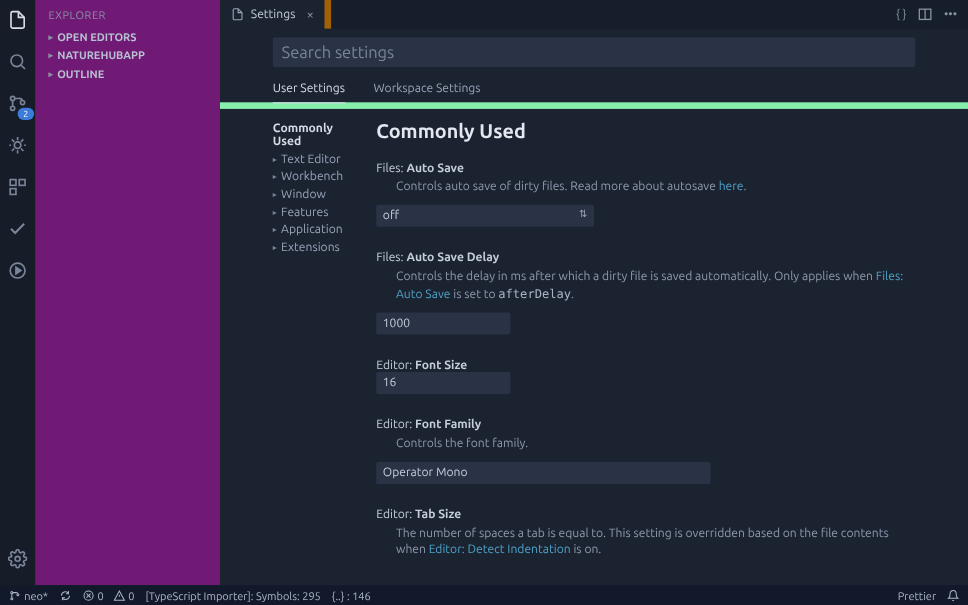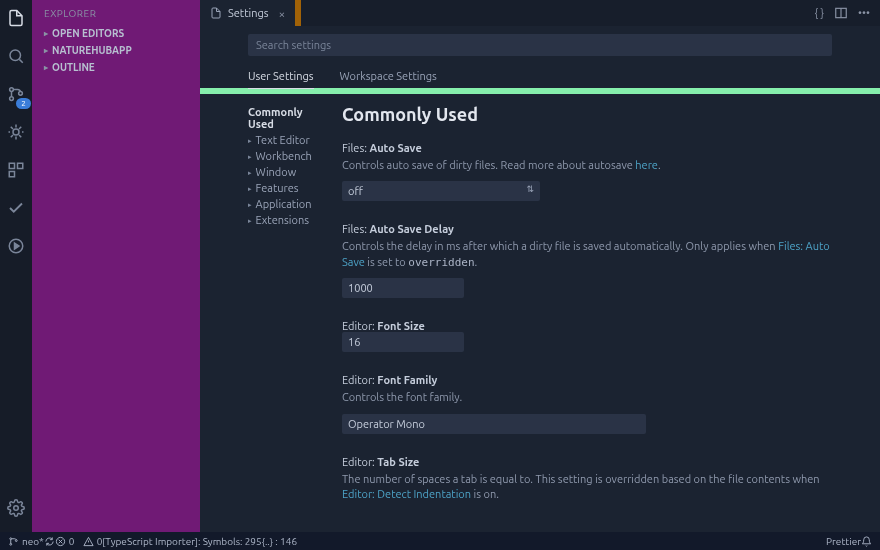--- a/index.html
+++ b/index.html
@@ -26,51 +26,51 @@
 .tabbar { display: flex; background: #171e2b; height: 26px; align-items: stretch; }
 .tab { display: flex; align-items: center; gap: 6px; padding: 0 10px; background: #1b2331; color: #c5cddb; font-size: 11px; border-right: 6px solid #a16207; }
 .tab svg { width: 12px; height: 12px; }
 .tab .close { color: #8a93a5; font-size: 12px; cursor: pointer; margin-left: 4px; }
 .tab-sp { flex: 1; }
 .tab-actions { display: flex; align-items: center; gap: 10px; padding: 0 10px; color: #8a93a5; }
 .tab-actions svg { width: 14px; height: 14px; cursor: pointer; }
 
 .settings-body { flex: 1; display: flex; flex-direction: column; overflow: hidden; padding: 0 0 0 0; }
 .search-wrap { padding: 8px 48px 6px 48px; }
-.search { width: 100%; background: #2a3346; border: none; color: #c5cddb; padding: 5px 8px; font-size: 11px; border-radius: 2px; }
+.search { width: 100%; background: #2a3346; border: none; color: #c5cddb; padding: 5px 8px; font-size: 15px; border-radius: 2px; }
 .search::placeholder { color: #7a8599; }
 
 .sub-tabs { display: flex; gap: 26px; padding: 4px 48px 0 48px; border-bottom: 6px solid #86efac; }
 .sub-tab { padding: 4px 0 6px; color: #9aa4b8; cursor: pointer; font-size: 11px; }
 .sub-tab.active { color: #d7dce5; border-bottom: 1px solid #d7dce5; margin-bottom: -1px; }
 
 .settings-split { flex: 1; display: flex; overflow: hidden; }
 .toc { width: 130px; padding: 10px 0 10px 48px; font-size: 11px; }
 .toc-h { color: #d7dce5; font-weight: 600; padding: 2px 0; }
 .toc-i { color: #9aa4b8; padding: 2px 0 2px 0; cursor: pointer; display: flex; align-items: center; gap: 2px; }
 .toc-i::before { content: "▸"; font-size: 7px; color: #7a8599; margin-right: 2px; }
 
 .settings-list { flex: 1; overflow-y: auto; padding: 6px 48px 20px 12px; }
 .settings-list::-webkit-scrollbar { width: 10px; }
 .settings-list::-webkit-scrollbar-thumb { background: #2e3748; }
 .page-h { font-size: 18px; font-weight: 600; color: #e3e7ef; padding: 4px 0 10px; }
 .setting { padding: 8px 0 14px; }
 .st-label { font-size: 11px; color: #c5cddb; }
 .st-label .ns { font-weight: 400; }
 .st-label .nm { font-weight: 600; }
-.st-desc { font-size: 11px; color: #8f99ad; padding: 4px 0 8px; line-height: 1.4; }
+.st-desc { font-size: 11px; color: #8f99ad; padding: 4px 0 8px; line-height: 1.4; margin-left: 18px; }
 .st-desc a { color: #4da3c7; text-decoration: none; }
 .st-desc code { font-family: ui-monospace, Menlo, monospace; color: #aab3c5; }
 .sel { background: #2a3346; border: none; color: #c5cddb; font-size: 11px; padding: 4px 6px; width: 198px; border-radius: 2px; appearance: none; position: relative; }
 .sel-wrap { position: relative; display: inline-block; }
 .sel-wrap::after { content: "⇅"; position: absolute; right: 6px; top: 3px; font-size: 9px; color: #9aa4b8; pointer-events: none; }
 .txt { background: #2a3346; border: none; color: #c5cddb; font-size: 11px; padding: 4px 6px; width: 122px; border-radius: 2px; }
 .txt.wide { width: 304px; }
 
-.status { height: 18px; background: #12192a; display: flex; align-items: center; font-size: 10px; color: #aeb7c9; padding: 0 8px; }
+.status { height: 18px; background: #12192a; display: flex; align-items: center; font-size: 10px; color: #aeb7c9; padding: 0 8px; gap: 10px; }
 .status .sp { flex: 1; }
 .status svg { width: 11px; height: 11px; vertical-align: -2px; }
 .st-item { display: flex; align-items: center; gap: 3px; cursor: pointer; }
 </style>
 </head>
 <body>
 
 <div class="app">
   <div class="main">
     <div class="activity-bar">
@@ -200,21 +200,21 @@
             <div class="page-h">Commonly Used</div>
 
             <div class="setting">
               <div class="st-label"><span class="ns">Files:</span> <span class="nm">Auto Save</span></div>
               <div class="st-desc"><span>Controls auto save of dirty files. Read more about autosave </span><a href="#">here</a><span>.</span></div>
               <div class="sel-wrap"><select class="sel"><option>off</option></select></div>
             </div>
 
             <div class="setting">
               <div class="st-label"><span class="ns">Files:</span> <span class="nm">Auto Save Delay</span></div>
-              <div class="st-desc"><span>Controls the delay in ms after which a dirty file is saved automatically. Only applies when </span><a href="#">Files: Auto Save</a><span> is set to </span><code>overridden</code><span>.</span></div>
+              <div class="st-desc"><span>Controls the delay in ms after which a dirty file is saved automatically. Only applies when </span><a href="#">Files: Auto Save</a><span> is set to </span><code>afterDelay</code><span>.</span></div>
               <input class="txt" value="1000" style="">
             </div>
 
             <div class="setting">
               <div class="st-label"><span class="ns">Editor:</span> <span class="nm">Font Size</span></div>
               <input class="txt" value="16" style="">
             </div>
 
             <div class="setting">
               <div class="st-label"><span class="ns">Editor:</span> <span class="nm">Font Family</span></div>

